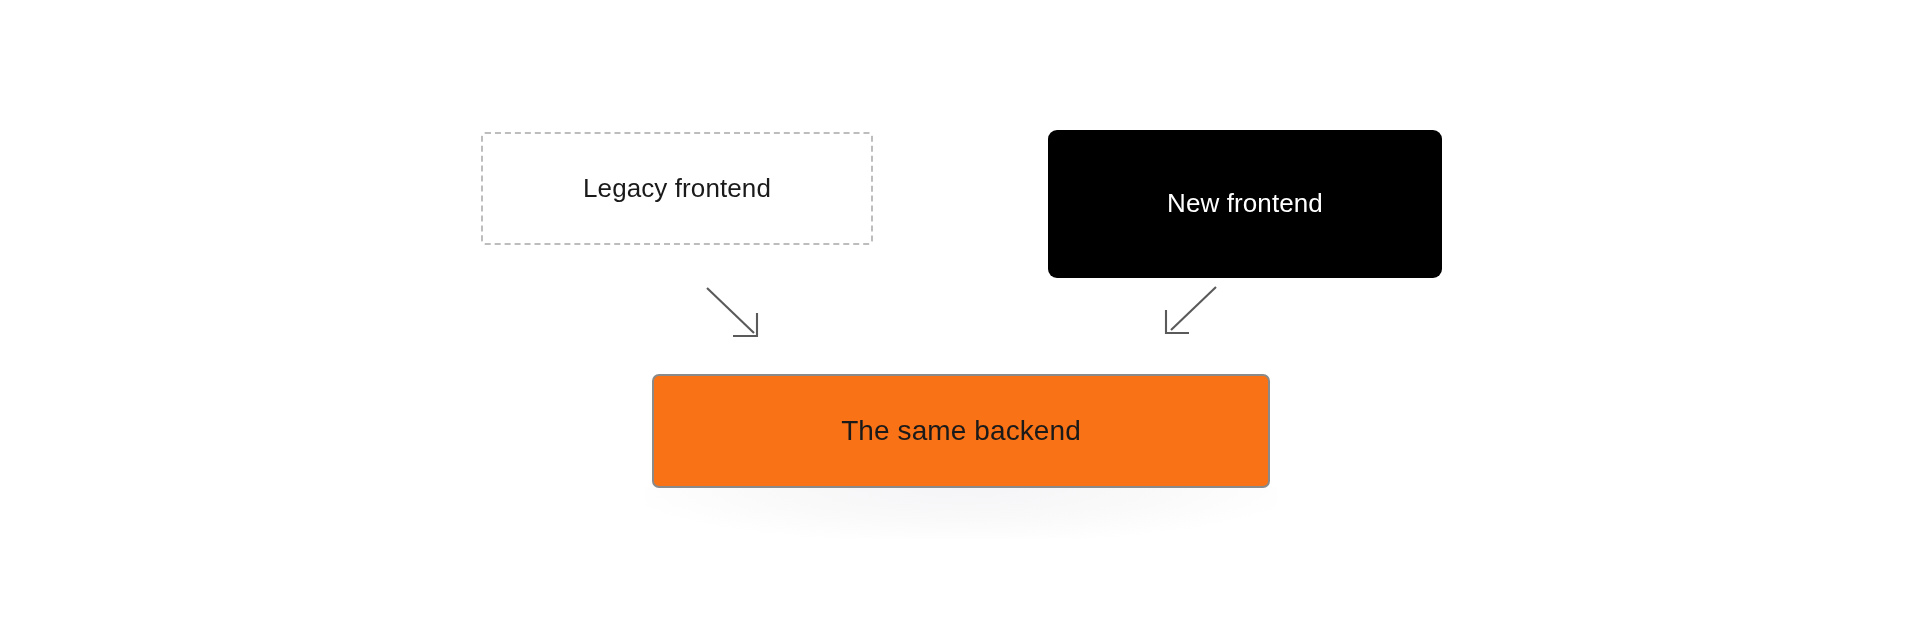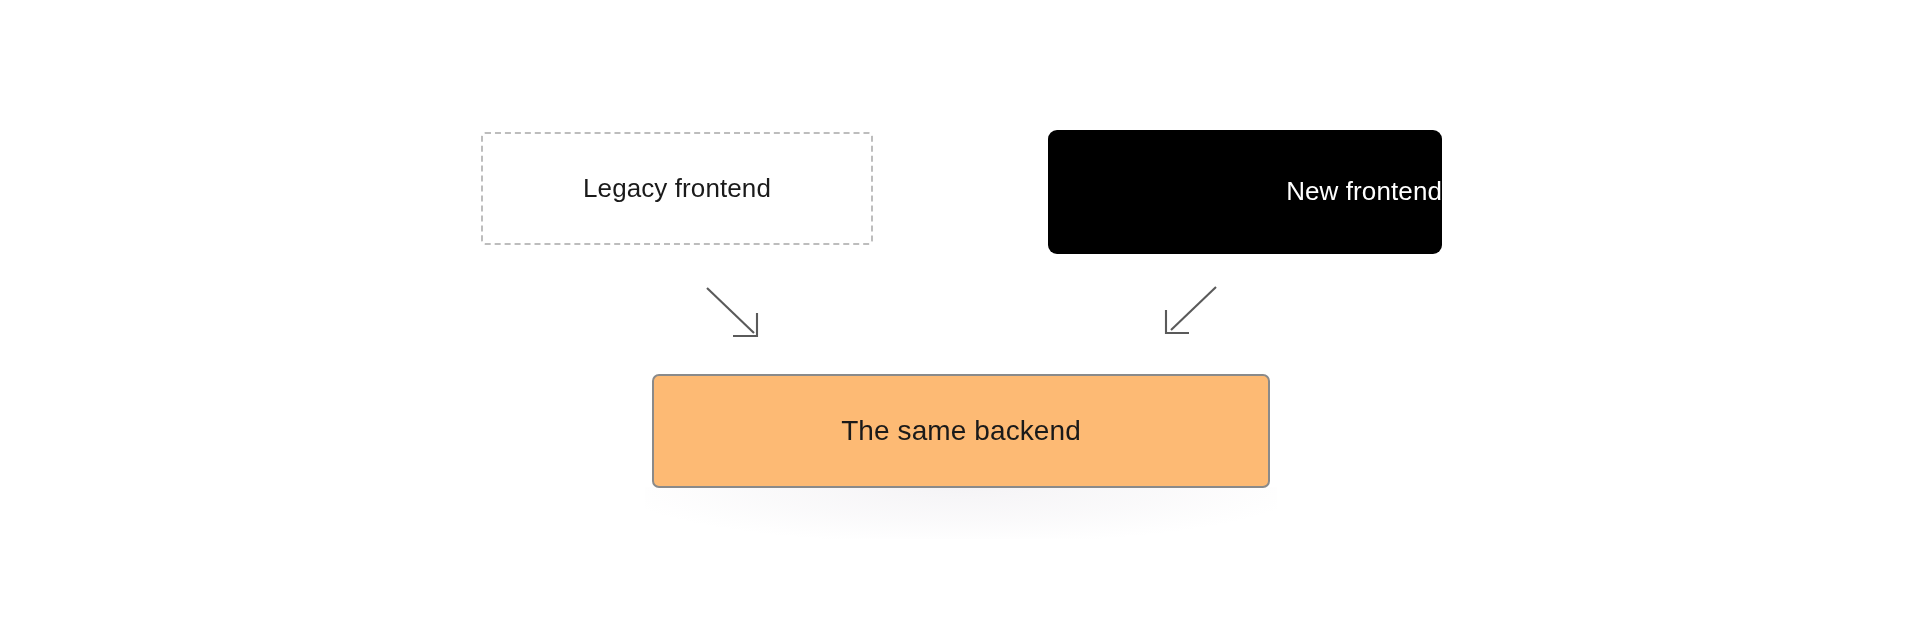--- a/index.html
+++ b/index.html
@@ -51,21 +51,21 @@
     border: none;
     border-radius: 9px;
     color: #ffffff;
     font-size: 26px;
     font-weight: 400;
     letter-spacing: 0.1px;
   }
 
   
   .node--filled-light {
-    background: #fdba74;
+    background: #f97316;
     border: 2px solid #8a8a8a;
     border-radius: 7px;
     color: #1a1a1a;
     font-size: 28px;
     font-weight: 400;
     letter-spacing: 0.1px;
   }
 
   
   .shadow-smudge {
@@ -91,21 +91,21 @@
 <body>
 
 <div id="canvas">
 
   <div class="shadow-smudge" style="left:645px; top:487px; width:632px; height:52px;"></div>
 
   <div class="node node--dashed" style="left:481px; top:132px; width:392px; height:113px;">
     <span>Legacy frontend</span>
   </div>
 
-  <div class="node node--filled-dark" style="left:1048px; top:130px; width:394px; height:124px;justify-content:flex-end;">
+  <div class="node node--filled-dark" style="left:1048px; top:130px; width:394px; height:148px;">
     <span>New frontend</span>
   </div>
 
   <div class="node node--filled-light" style="left:652px; top:374px; width:618px; height:114px;">
     <span>The same backend</span>
   </div>
 
   <svg class="arrow-layer" viewBox="0 0 1920 619" width="1920" height="619" xmlns="http://www.w3.org/2000/svg">
 
     <g>

